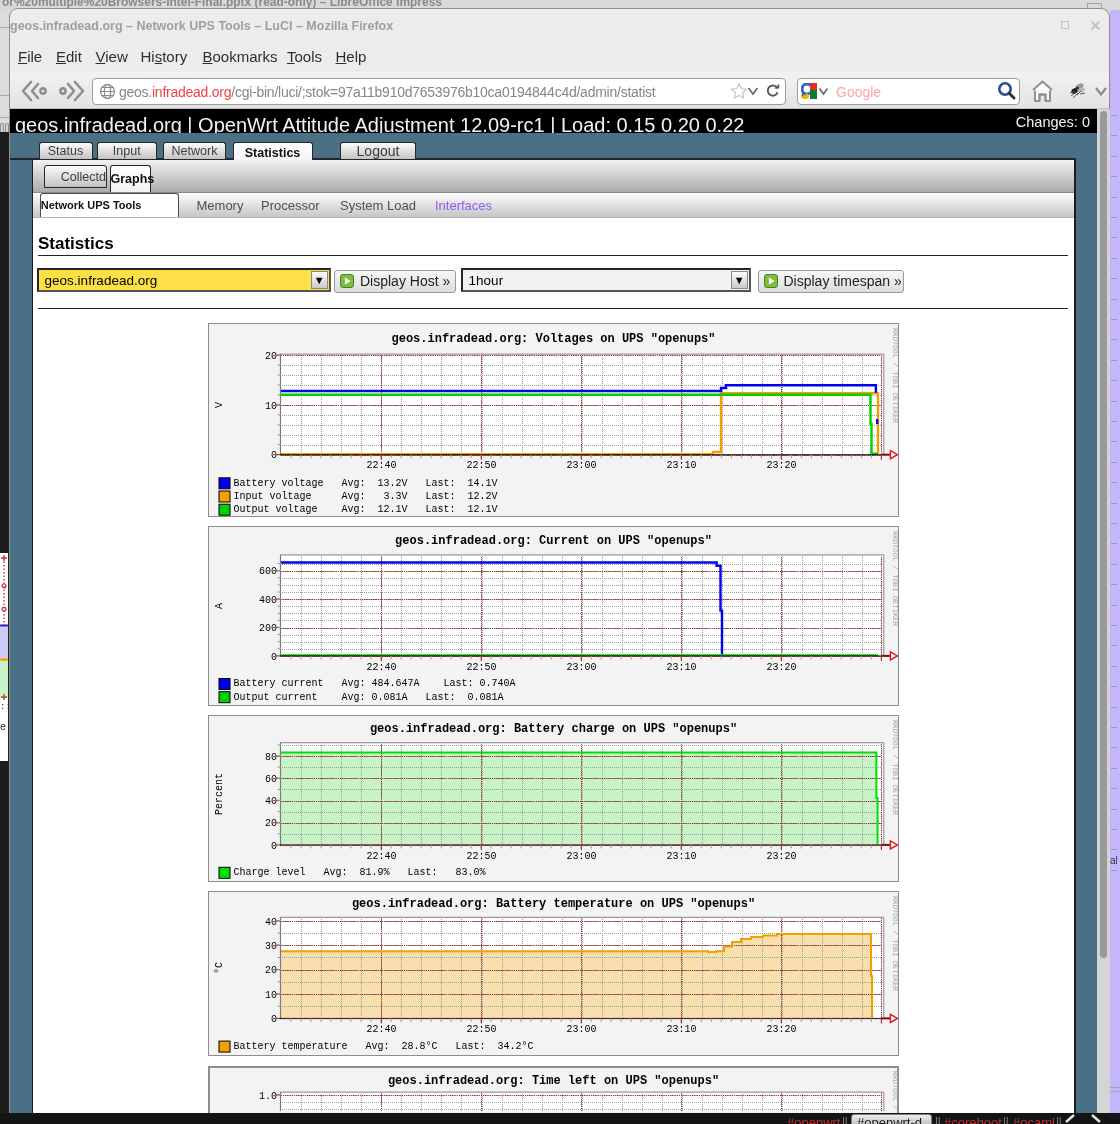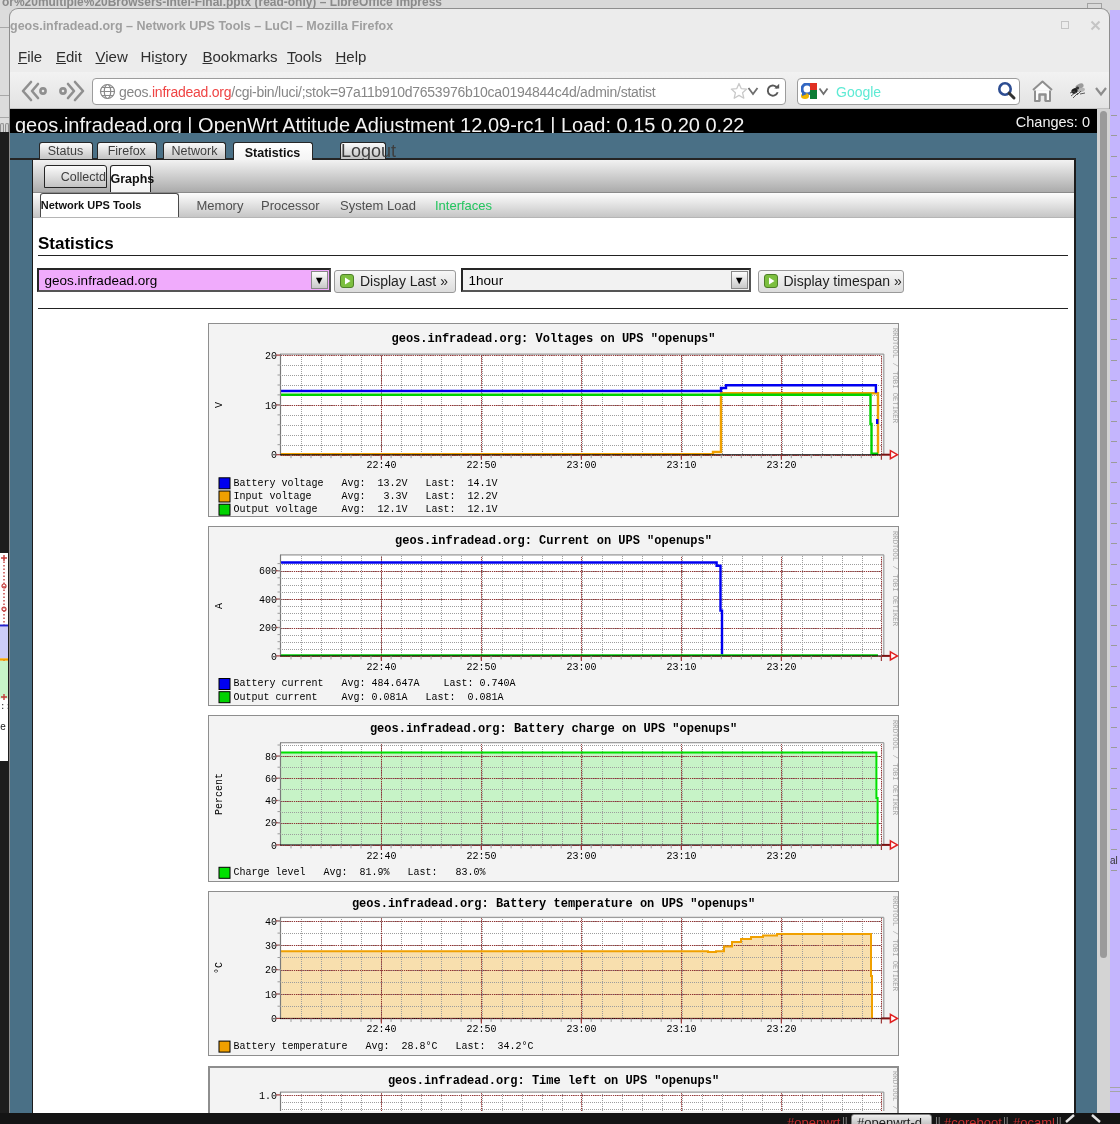--- a/index.html
+++ b/index.html
@@ -99,21 +99,21 @@
 <svg class="abs" style="left:801px;top:83px" width="16" height="16" viewBox="0 0 16 16">
     <circle cx="6" cy="6" r="5" fill="none" stroke="#3367c2" stroke-width="3"></circle>
     <rect x="9" y="0" width="7" height="7" fill="#e03023"></rect>
     <rect x="9" y="7" width="7" height="9" fill="#0d7d36"></rect>
     <ellipse cx="4" cy="13" rx="4" ry="3" fill="#efb500"></ellipse>
     <polygon points="1,8 6,11 1,13" fill="#3367c2"></polygon>
   </svg>
 <svg class="abs" style="left:818px;top:87px" width="11" height="9" viewBox="0 0 11 9">
     <path d="M1.5,1.5 L5.5,7 L9.5,1.5" fill="none" stroke="#6e6e6e" stroke-width="1.8"></path>
   </svg>
-<div class="abs" style="left:836px;top:84px;font-size:14px;color:#5eead4">Google</div>
+<div class="abs" style="left:836px;top:84px;font-size:14px;color:#fca5a5">Google</div>
 <svg class="abs" style="left:997px;top:81px" width="20" height="20" viewBox="0 0 20 20">
     <circle cx="8" cy="8" r="5.7" fill="none" stroke="#2d4d92" stroke-width="2.6"></circle>
     <line x1="12.2" y1="12.2" x2="17" y2="17" stroke="#333" stroke-width="3" stroke-linecap="round"></line>
   </svg>
 <svg class="abs" style="left:1031px;top:79px" width="23" height="24" viewBox="0 0 23 24">
     <g fill="#fbfbfb" stroke="#8f8f8f" stroke-width="2" stroke-linejoin="round">
       <path d="M2,11 L11.5,2.5 L21,11"></path>
       <path d="M4,11.5 V22 H8.5 V15.5 H14.5 V22 H19 V11.5" fill="#fbfbfb"></path>
     </g>
     <path d="M8.5,22 V15.5 H14.5 V22" fill="none" stroke="#8f8f8f" stroke-width="2"></path>
@@ -130,48 +130,48 @@
   </svg>
 <div class="abs" style="left:10px;top:109px;width:1087px;height:24px;background:#000"></div>
 <div class="abs" style="left:15px;top:114px;font-size:20px;color:#f2f2f2">geos.infradead.org | OpenWrt Attitude Adjustment 12.09-rc1 | Load: 0.15 0.20 0.22</div>
 <div class="abs" style="left:947px;top:114px;width:143px;text-align:right;font-size:14.5px;color:#f2f2f2">Changes: 0</div>
 <div class="abs" style="left:10px;top:133px;width:1087px;height:980px;background:#4a7086"></div>
 <div class="abs" style="left:33px;top:159px;width:1041px;height:954px;background:#fff"></div>
 <div class="abs" style="left:31.5px;top:159px;width:1.5px;height:954px;background:#1c1c1c"></div>
 <div class="abs" style="left:1074px;top:159px;width:1.5px;height:954px;background:#1c1c1c"></div>
 <div class="abs" style="left:10px;top:158.2px;width:1066px;height:1.4px;background:#252525"></div>
 <div class="abs" style="left:38.5px;top:141.5px;width:54px;height:17.5px;border:1px solid #262626;border-bottom:none;border-radius:3px 3px 0 0;background:linear-gradient(#fbfbfb,#c3c3c3);color:#3e3e3e;font-size:12.5px;text-align:center;line-height:17.5px">Status</div>
-<div class="abs" style="left:97px;top:141.5px;width:59.5px;height:17.5px;border:1px solid #262626;border-bottom:none;border-radius:3px 3px 0 0;background:linear-gradient(#fbfbfb,#c3c3c3);color:#3e3e3e;font-size:12.5px;text-align:center;line-height:17.5px">Firefox</div>
+<div class="abs" style="left:97px;top:141.5px;width:59.5px;height:17.5px;border:1px solid #262626;border-bottom:none;border-radius:3px 3px 0 0;background:linear-gradient(#fbfbfb,#c3c3c3);color:#3e3e3e;font-size:12.5px;text-align:center;line-height:17.5px">Input</div>
 <div class="abs" style="left:163px;top:141.5px;width:63px;height:17px;border:1px solid #262626;border-bottom:none;border-radius:3px 3px 0 0;background:linear-gradient(#fbfbfb,#c3c3c3);color:#3e3e3e;font-size:12.5px;text-align:center;line-height:17.5px">Network</div>
 <div class="abs" style="left:232.5px;top:141.5px;width:80px;height:20.0px;border:1px solid #262626;border-bottom:none;border-radius:3px 3px 0 0;background:linear-gradient(#ffffff,#f3f3f3);font-weight:bold;color:#111;font-size:12.5px;text-align:center;line-height:20.0px">Statistics</div>
-<div class="abs" style="left:340px;top:141.5px;width:46px;height:17.5px;border:1px solid #262626;border-bottom:none;border-radius:3px 3px 0 0;background:linear-gradient(#fbfbfb,#c3c3c3);color:#3e3e3e;font-size:18px;text-align:center;line-height:17.5px">Logout</div>
+<div class="abs" style="left:340px;top:141.5px;width:76px;height:17.5px;border:1px solid #262626;border-bottom:none;border-radius:3px 3px 0 0;background:linear-gradient(#fbfbfb,#c3c3c3);color:#3e3e3e;font-size:14px;text-align:center;line-height:17.5px">Logout</div>
 <div class="abs" style="left:33px;top:159.6px;width:1041px;height:32px;background:linear-gradient(#f2f2f2,#ababab)"></div>
 <div class="abs" style="left:33px;top:191.6px;width:1041px;height:1px;background:#8a8a8a"></div>
 <div class="abs" style="left:44px;top:164.5px;width:63px;height:23px;border:1px solid #262626;border-radius:3px 3px 0 0;background:linear-gradient(#fbfbfb,#c3c3c3);color:#3e3e3e;font-size:12.5px;text-align:right;line-height:23px">Collectd</div>
 <div class="abs" style="left:109.5px;top:164.5px;width:41px;height:27.5px;border:1px solid #262626;border-bottom:none;border-radius:3px 3px 0 0;background:linear-gradient(#ffffff,#f3f3f3);font-weight:bold;color:#111;font-size:12.5px;line-height:27.5px">Graphs</div>
 <div class="abs" style="left:33px;top:192.6px;width:1041px;height:24px;background:linear-gradient(#fdfdfd,#c6c6c6)"></div>
 <div class="abs" style="left:33px;top:216.6px;width:1041px;height:1px;background:#b5b5b5"></div>
 <div class="abs" style="left:39.8px;top:193px;width:139.5px;height:23.6px;border:1px solid #4a4a4a;border-bottom:none;border-radius:3px 3px 0 0;background:#fff;font-weight:bold;font-size:11px;color:#111;text-align:left;line-height:23.6px">Network UPS Tools</div>
 <div class="abs" style="left:196.5px;top:198px;font-size:13px;color:#4f4f4f">Memory</div>
 <div class="abs" style="left:261px;top:198px;font-size:13px;color:#4f4f4f">Processor</div>
 <div class="abs" style="left:340px;top:198px;font-size:13px;color:#4f4f4f">System Load</div>
-<div class="abs" style="left:435px;top:198px;font-size:13px;color:#22c55e">Interfaces</div>
+<div class="abs" style="left:435px;top:198px;font-size:13px;color:#8b5cf6">Interfaces</div>
 <div class="abs" style="left:38px;top:234px;font-size:17px;font-weight:bold;color:#000">Statistics</div>
 <div class="abs" style="left:38px;top:254.5px;width:1030px;height:1.5px;background:#222"></div>
 <div class="abs" style="left:38px;top:307.5px;width:1030px;height:1.5px;background:#222"></div>
-<div class="abs" style="left:36.6px;top:268px;width:294px;height:24px;background:#f0abfc;border:2px solid;border-color:#262626 #555 #555 #262626">
+<div class="abs" style="left:36.6px;top:268px;width:294px;height:24px;background:#fde047;border:2px solid;border-color:#262626 #555 #555 #262626">
     <div class="abs" style="left:6px;top:2.5px;font-size:13.5px;color:#000">geos.infradead.org</div>
     <div class="abs" style="right:1px;top:1px;width:17px;height:18px;background:linear-gradient(#fdfdfd,#c9c9c9);border:1px solid #888;text-align:center;font-size:11px;color:#000;line-height:17px">▼</div>
   </div>
 <div class="abs" style="left:334px;top:269.5px;width:122px;height:23px;background:linear-gradient(#f7f7f7,#dcdcdc);border:1px solid #999;border-radius:3px">
     <svg class="abs" style="left:5px;top:3.5px" width="14" height="14" viewBox="0 0 14 14">
       <rect x="0.5" y="0.5" width="13" height="13" rx="2.5" fill="#7cbf3f" stroke="#4e7f28"></rect>
       <polygon points="5,3.5 10.5,7 5,10.5" fill="#fff"></polygon>
     </svg>
-    <div class="abs" style="left:25px;top:2px;font-size:14px;color:#222;white-space:nowrap">Display Last »</div>
+    <div class="abs" style="left:25px;top:2px;font-size:14px;color:#222;white-space:nowrap">Display Host »</div>
   </div>
 <div class="abs" style="left:460.6px;top:268px;width:290px;height:24px;background:#f2f2f2;border:2px solid;border-color:#262626 #555 #555 #262626">
     <div class="abs" style="left:6px;top:2.5px;font-size:13.5px;color:#000">1hour</div>
     <div class="abs" style="right:1px;top:1px;width:17px;height:18px;background:linear-gradient(#fdfdfd,#c9c9c9);border:1px solid #888;text-align:center;font-size:11px;color:#000;line-height:17px">▼</div>
   </div>
 <div class="abs" style="left:757.5px;top:269.5px;width:146px;height:23px;background:linear-gradient(#f7f7f7,#dcdcdc);border:1px solid #999;border-radius:3px">
     <svg class="abs" style="left:5px;top:3.5px" width="14" height="14" viewBox="0 0 14 14">
       <rect x="0.5" y="0.5" width="13" height="13" rx="2.5" fill="#7cbf3f" stroke="#4e7f28"></rect>
       <polygon points="5,3.5 10.5,7 5,10.5" fill="#fff"></polygon>
     </svg>

